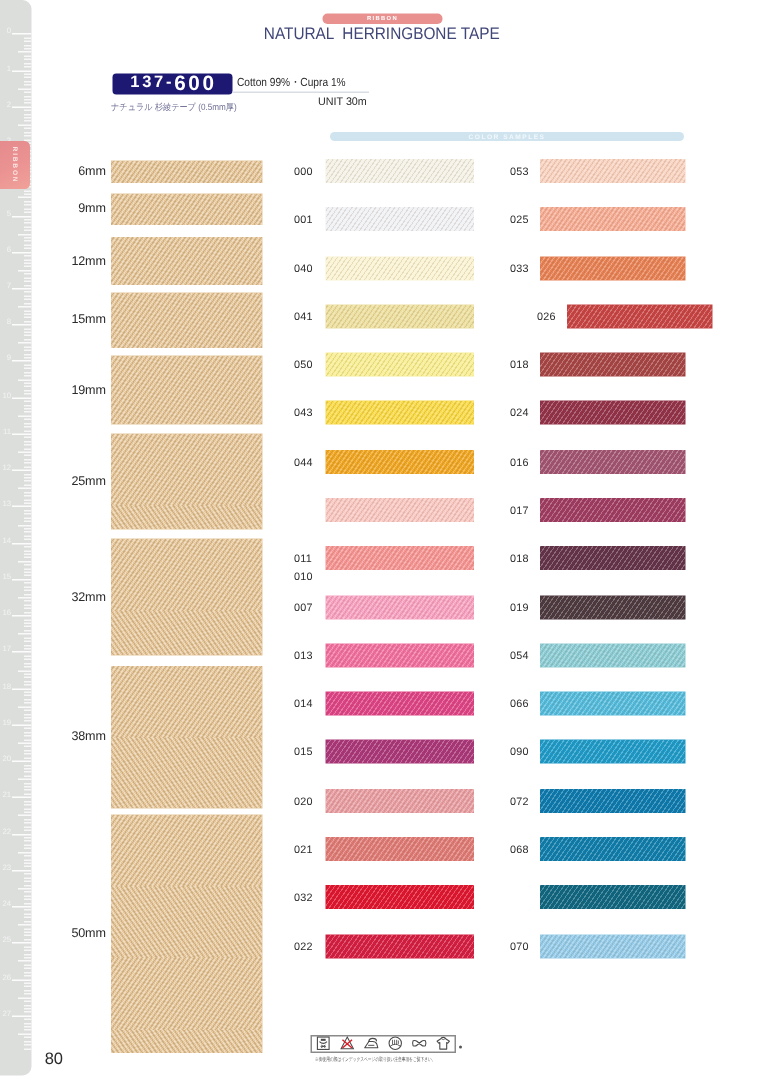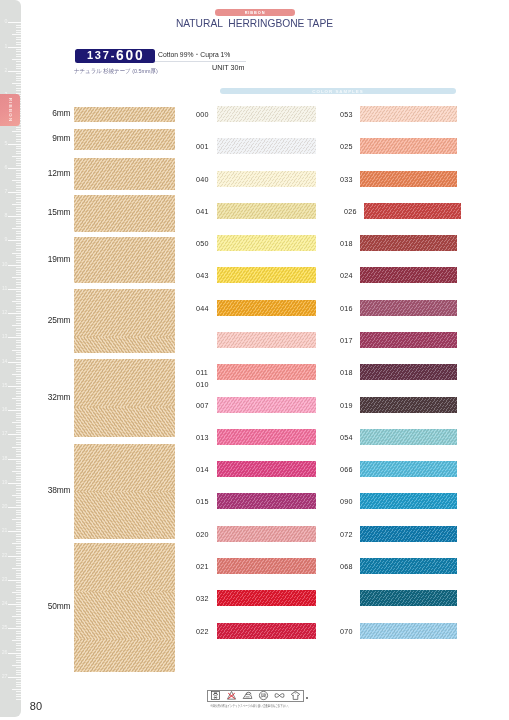--- a/index.html
+++ b/index.html
@@ -451,21 +451,21 @@
         <div class="tape hb" style="background: rgb(229, 199, 155);"></div>
       </div>
       <div class="wrow" style="top: 358.5px; height: 78px;">
         <div class="wlabel">32mm</div>
         <div class="tape hb" style="background: rgb(229, 199, 155);"></div>
       </div>
       <div class="wrow" style="top: 443.5px; height: 95px;">
         <div class="wlabel">38mm</div>
         <div class="tape hb" style="background: rgb(229, 199, 155);"></div>
       </div>
-      <div class="wrow" style="top: 542.6px; height: 129px;">
+      <div class="wrow" style="top: 542.6px; height: 159px;">
         <div class="wlabel">50mm</div>
         <div class="tape hb" style="background: rgb(229, 199, 155);"></div>
       </div>
     </div>
   <div id="colsL">
       <div class="crow" style="top: 106px; left: 0px; right: 0px;">
         <div class="clabel" style="left: 196px;">000</div>
         <div class="cband hb" style="left: 217px; width: 99px; background: rgb(244, 242, 230);"></div>
       </div>
       <div class="crow" style="top: 138.29px; left: 0px; right: 0px;">
@@ -539,21 +539,21 @@
         <div class="cband hb" style="left: 360px; width: 97px; background: rgb(249, 211, 194);"></div>
       </div>
       <div class="crow" style="top: 138.29px; left: 0px; right: 0px;">
         <div class="clabel" style="left: 340px;">025</div>
         <div class="cband hb" style="left: 360px; width: 97px; background: rgb(245, 173, 150);"></div>
       </div>
       <div class="crow" style="top: 170.58px; left: 0px; right: 0px;">
         <div class="clabel" style="left: 340px;">033</div>
         <div class="cband hb" style="left: 360px; width: 97px; background: rgb(230, 130, 86);"></div>
       </div>
-      <div class="crow" style="top: 202.87px; left: 4px; right: 0px;">
+      <div class="crow" style="top: 202.87px; left: 18px; right: 0px;">
         <div class="clabel" style="left: 340px;">026</div>
         <div class="cband hb" style="left: 360px; width: 97px; background: rgb(199, 68, 68);"></div>
       </div>
       <div class="crow" style="top: 235.16px; left: 0px; right: 0px;">
         <div class="clabel" style="left: 340px;">018</div>
         <div class="cband hb" style="left: 360px; width: 97px; background: rgb(166, 69, 69);"></div>
       </div>
       <div class="crow" style="top: 267.45px; left: 0px; right: 0px;">
         <div class="clabel" style="left: 340px;">024</div>
         <div class="cband hb" style="left: 360px; width: 97px; background: rgb(145, 50, 72);"></div>

